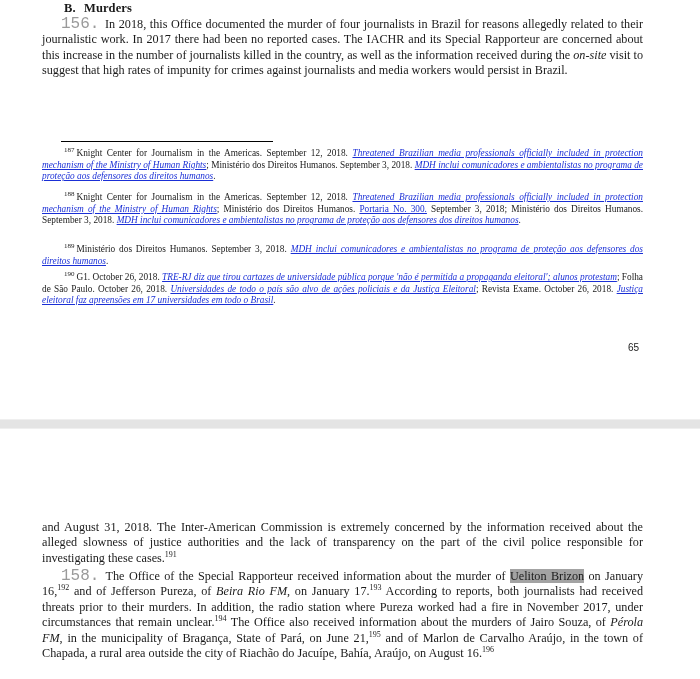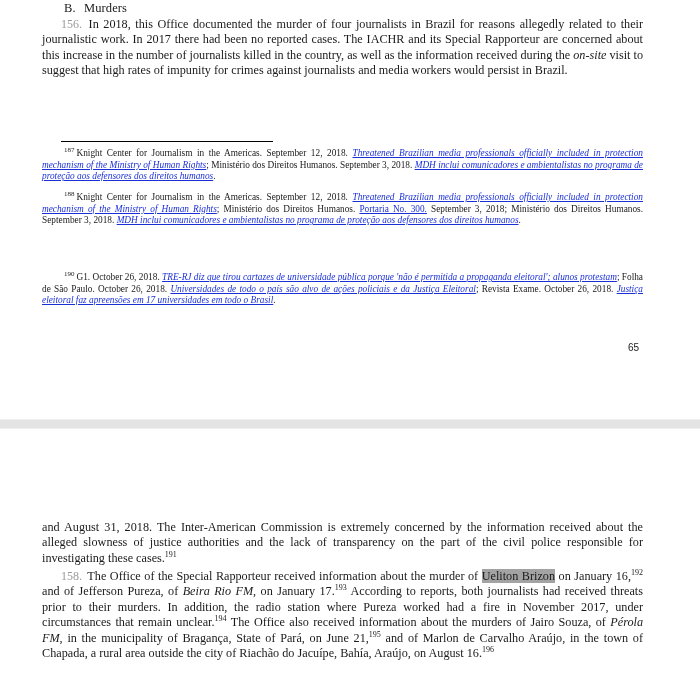--- a/index.html
+++ b/index.html
@@ -14,27 +14,27 @@
     .page-gap {
       position: absolute; left: 0; top: 419px; width: 700px; height: 10px;
       background: #e4e4e4; border-top: 1px solid #efefef; border-bottom: 1px solid #efefef;
       box-sizing: border-box;
     }
     .page-bottom { top: 429px; height: 298px; }
 
     .text { position: absolute; left: 42px; width: 601px; }
     .heading {
       position: absolute; left: 64px; top: 1px;
-      font-weight: normal; font-size: 12.5px; letter-spacing: 0.1px;
+      font-weight: bold; font-size: 12.5px; letter-spacing: 0.1px;
     }
     .heading .letter { display: inline-block; width: 20px; }
     p.para {
       margin: 0; font-size: 12.2px; line-height: 15.4px; text-align: justify;
     }
-    .pnum { color: #9a9a9a; font-size: 12px; margin-left: 19px; margin-right: 2px; }
+    .pnum { color: #9a9a9a; font-size: 16px; margin-left: 19px; margin-right: 2px; font-family: Liberation Mono, monospace; }
     sup { font-size: 8px; line-height: 0; vertical-align: super; }
 
     .fn-rule {
       position: absolute; left: 61px; top: 141px; width: 212px; height: 1px; background: #000;
     }
     .fn { position: absolute; left: 42px; width: 601px; font-size: 9.3px; line-height: 11.6px; text-align: justify; }
     .fn p { margin: 0; }
     .fn .fnum { font-size: 7px; vertical-align: super; line-height: 0; margin-left: 22px; margin-right: 2px; }
     .fn a { color: #1a2fd6; font-style: italic; text-decoration: underline; }
     .fn a.plain { font-style: normal; text-decoration: underline; }
@@ -59,20 +59,23 @@
   <div class="fn-rule"></div>
 
   <div class="fn" style="top:148px;">
     <p><span class="fnum">187</span><span>Knight Center for Journalism in the Americas. September 12, 2018. </span><a>Threatened Brazilian media professionals officially included in protection mechanism of the Ministry of Human Rights</a><span>; Ministério dos Direitos Humanos. September 3, 2018. </span><a>MDH inclui comunicadores e ambientalistas no programa de proteção aos defensores dos direitos humanos</a><span>.</span></p>
   </div>
 
   <div class="fn" style="top:192px;">
     <p><span class="fnum">188</span><span>Knight Center for Journalism in the Americas. September 12, 2018. </span><a>Threatened Brazilian media professionals officially included in protection mechanism of the Ministry of Human Rights</a><span>; Ministério dos Direitos Humanos. </span><a class="plain">Portaria No. 300.</a><span> September 3, 2018; Ministério dos Direitos Humanos. September 3, 2018. </span><a>MDH inclui comunicadores e ambientalistas no programa de proteção aos defensores dos direitos humanos</a><span>.</span></p>
   </div>
 
+  <div class="fn" style="top:244px;">
+    <p><span class="fnum">189</span><span>Ministério dos Direitos Humanos. September 3, 2018. </span><a>MDH inclui comunicadores e ambientalistas no programa de proteção aos defensores dos direitos humanos</a><span>.</span></p>
+  </div>
 
   <div class="fn" style="top:272px;">
     <p><span class="fnum">190</span><span>G1. October 26, 2018. </span><a>TRE-RJ diz que tirou cartazes de universidade pública porque 'não é permitida a propaganda eleitoral'; alunos protestam</a><span>; Folha de São Paulo. October 26, 2018. </span><a>Universidades de todo o país são alvo de ações policiais e da Justiça Eleitoral</a><span>; Revista Exame. October 26, 2018. </span><a>Justiça eleitoral faz apreensões em 17 universidades em todo o Brasil</a><span>.</span></p>
   </div>
 
   <div class="page-number">65</div>
 </div>
 
 <div class="page-gap"></div>
 

